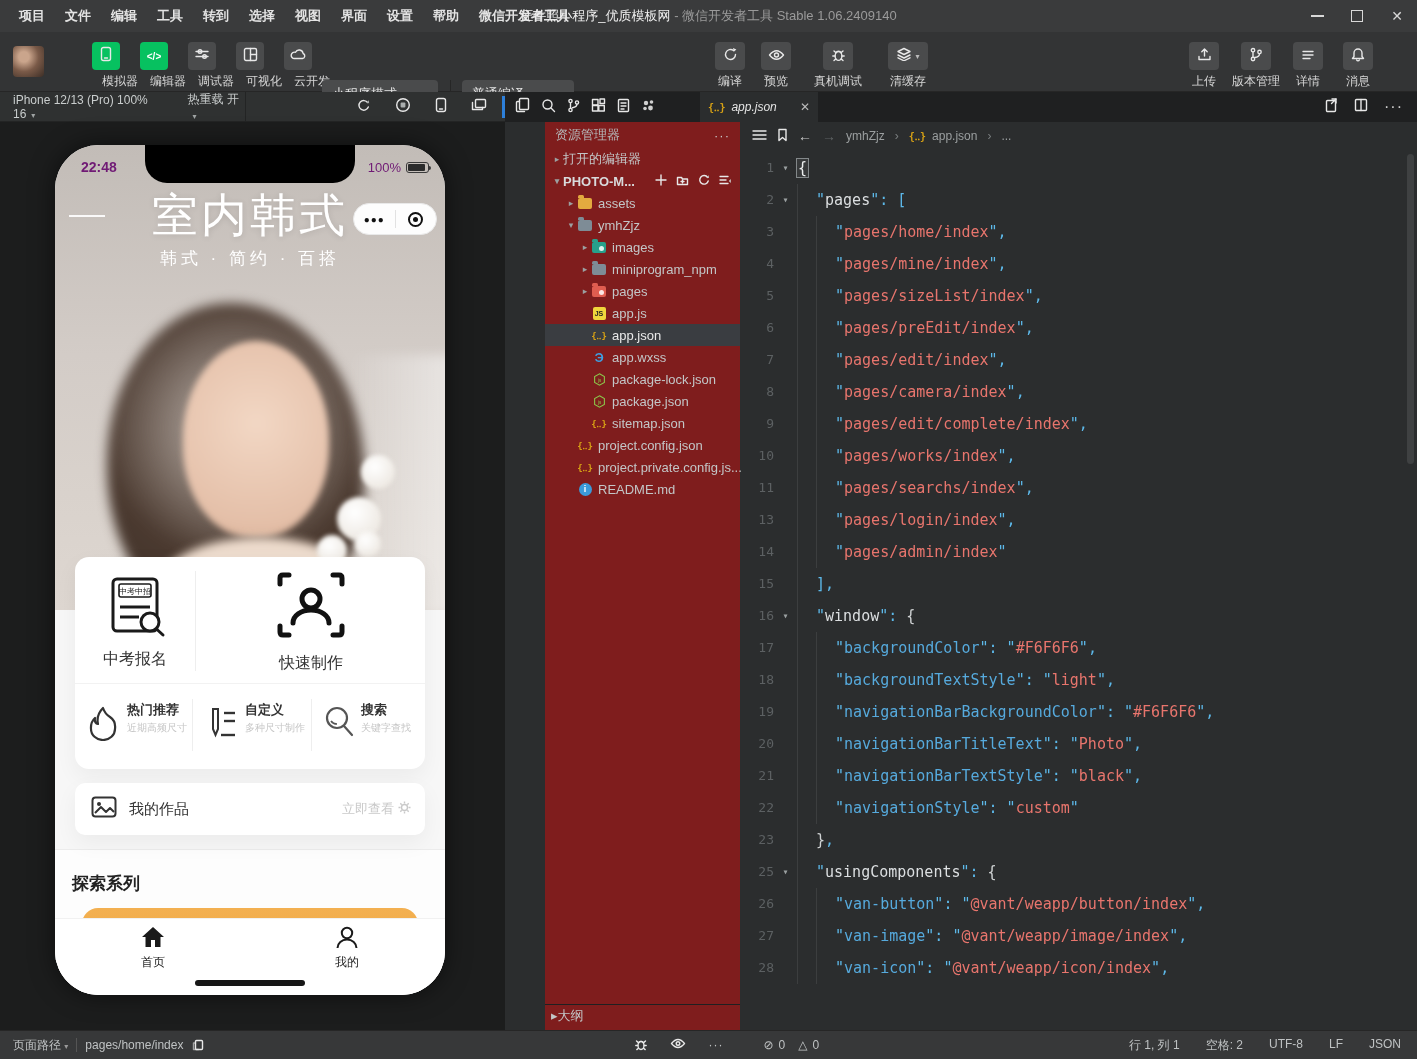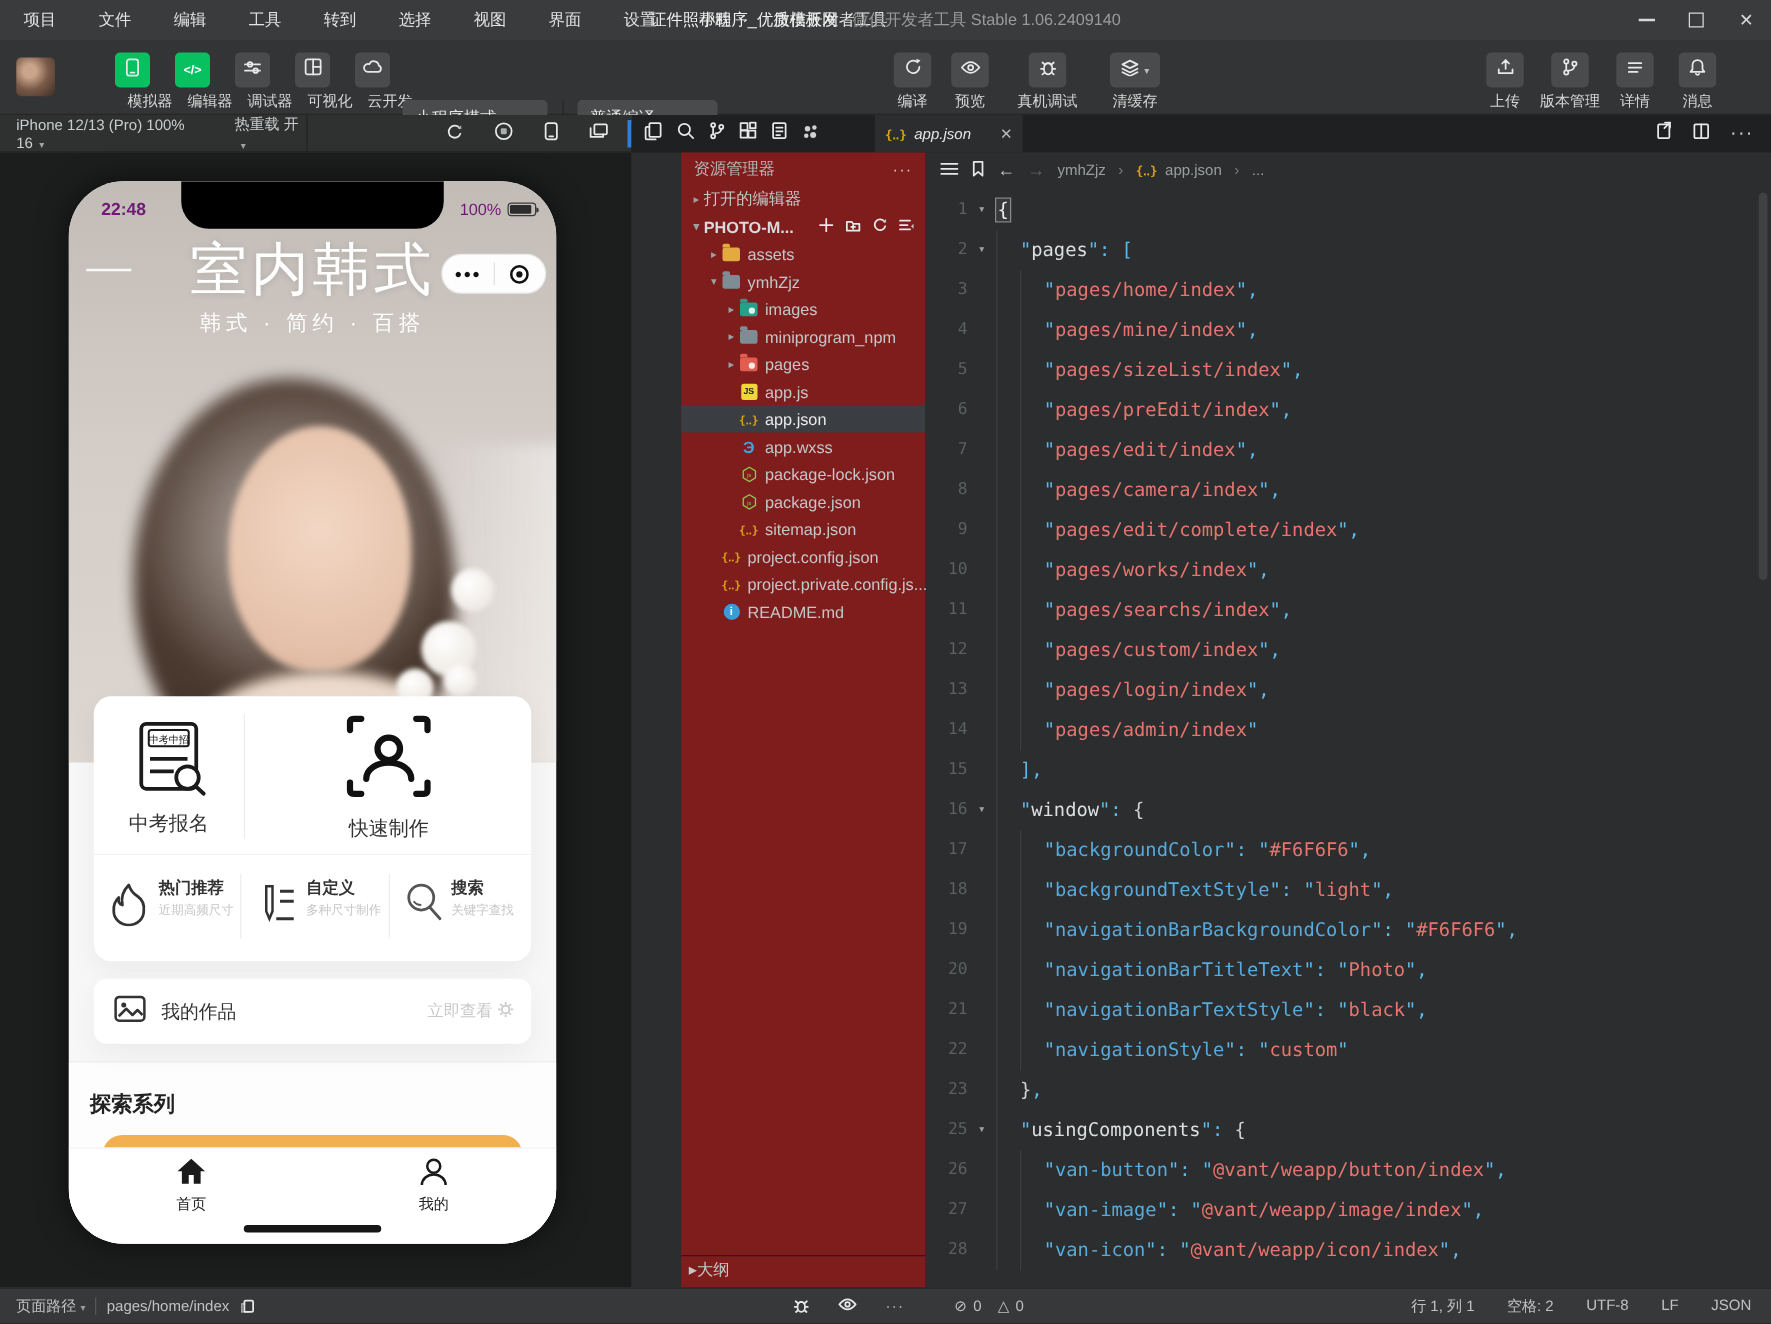--- a/index.html
+++ b/index.html
@@ -2,21 +2,21 @@
 <html><head>
 <meta charset="utf-8">
 <style>
   * { margin:0; padding:0; box-sizing:border-box; }
   html,body { background:#111; }
   body { font-family:"Liberation Sans", sans-serif; }
   #app { position:relative; width:1417px; height:1059px; background:#2b2d2e; overflow:hidden; color:#ccc; }
 
   
   .titlebar { position:absolute; left:0; top:0; width:1417px; height:32px; background:#3a3b3c; display:flex; align-items:center; }
-  .menubar { display:flex; gap:16px; padding-left:10px; }
+  .menubar { display:flex; gap:2px; padding-left:10px;font-weight:bold; }
   .menu-item { color:#e3e3e3; font-size:13px; padding:4px 9px; cursor:default; }
   .win-title { position:absolute; left:0; right:0; text-align:center; font-size:13px; color:#f0f0f0; pointer-events:none; }
   .win-title .dim { color:#9a9a9a; }
   .win-controls { position:absolute; right:0; top:0; height:32px; display:flex; }
   .win-btn { width:40px; height:32px; display:flex; align-items:center; justify-content:center; color:#d8d8d8; font-size:14px; }
   .win-btn .sq { width:12px; height:12px; border:1px solid #d8d8d8; }
   .win-btn .mn { width:13px; height:1.5px; background:#d8d8d8; display:block; }
 
   
   .toolbar { position:absolute; left:0; top:32px; width:1417px; height:60px; background:#333435; border-bottom:1px solid #262626; }
@@ -737,21 +737,20 @@
               <div class="code-line"><span class="ln-num">2</span><span class="ln-fold">▾</span><span><span class="ind"> </span><span class="tok-q">"</span><span class="tok-k1">pages</span><span class="tok-q">"</span><span class="tok-pn">: </span><span class="tok-pn">[</span></span></div>
               <div class="code-line"><span class="ln-num">3</span><span class="ln-fold"></span><span><span class="ind"> </span><span class="ind"> </span><span class="tok-q">"</span><span class="tok-s">pages/home/index</span><span class="tok-q">"</span><span class="tok-pn">,</span></span></div>
               <div class="code-line"><span class="ln-num">4</span><span class="ln-fold"></span><span><span class="ind"> </span><span class="ind"> </span><span class="tok-q">"</span><span class="tok-s">pages/mine/index</span><span class="tok-q">"</span><span class="tok-pn">,</span></span></div>
               <div class="code-line"><span class="ln-num">5</span><span class="ln-fold"></span><span><span class="ind"> </span><span class="ind"> </span><span class="tok-q">"</span><span class="tok-s">pages/sizeList/index</span><span class="tok-q">"</span><span class="tok-pn">,</span></span></div>
               <div class="code-line"><span class="ln-num">6</span><span class="ln-fold"></span><span><span class="ind"> </span><span class="ind"> </span><span class="tok-q">"</span><span class="tok-s">pages/preEdit/index</span><span class="tok-q">"</span><span class="tok-pn">,</span></span></div>
               <div class="code-line"><span class="ln-num">7</span><span class="ln-fold"></span><span><span class="ind"> </span><span class="ind"> </span><span class="tok-q">"</span><span class="tok-s">pages/edit/index</span><span class="tok-q">"</span><span class="tok-pn">,</span></span></div>
               <div class="code-line"><span class="ln-num">8</span><span class="ln-fold"></span><span><span class="ind"> </span><span class="ind"> </span><span class="tok-q">"</span><span class="tok-s">pages/camera/index</span><span class="tok-q">"</span><span class="tok-pn">,</span></span></div>
               <div class="code-line"><span class="ln-num">9</span><span class="ln-fold"></span><span><span class="ind"> </span><span class="ind"> </span><span class="tok-q">"</span><span class="tok-s">pages/edit/complete/index</span><span class="tok-q">"</span><span class="tok-pn">,</span></span></div>
               <div class="code-line"><span class="ln-num">10</span><span class="ln-fold"></span><span><span class="ind"> </span><span class="ind"> </span><span class="tok-q">"</span><span class="tok-s">pages/works/index</span><span class="tok-q">"</span><span class="tok-pn">,</span></span></div>
               <div class="code-line"><span class="ln-num">11</span><span class="ln-fold"></span><span><span class="ind"> </span><span class="ind"> </span><span class="tok-q">"</span><span class="tok-s">pages/searchs/index</span><span class="tok-q">"</span><span class="tok-pn">,</span></span></div>
-              <div class="code-line"><span class="ln-num">12</span><span class="ln-fold"></span><span><span class="ind"> </span><span class="ind"> </span><span class="tok-q">"</span><span class="tok-s">pages/custom/index</span><span class="tok-q">"</span><span class="tok-pn">,</span></span></div>
               <div class="code-line"><span class="ln-num">13</span><span class="ln-fold"></span><span><span class="ind"> </span><span class="ind"> </span><span class="tok-q">"</span><span class="tok-s">pages/login/index</span><span class="tok-q">"</span><span class="tok-pn">,</span></span></div>
               <div class="code-line"><span class="ln-num">14</span><span class="ln-fold"></span><span><span class="ind"> </span><span class="ind"> </span><span class="tok-q">"</span><span class="tok-s">pages/admin/index</span><span class="tok-q">"</span></span></div>
               <div class="code-line"><span class="ln-num">15</span><span class="ln-fold"></span><span><span class="ind"> </span><span class="tok-pn">],</span></span></div>
               <div class="code-line"><span class="ln-num">16</span><span class="ln-fold">▾</span><span><span class="ind"> </span><span class="tok-q">"</span><span class="tok-k1">window</span><span class="tok-q">"</span><span class="tok-pn">: </span><span class="tok-br">{</span></span></div>
               <div class="code-line"><span class="ln-num">17</span><span class="ln-fold"></span><span><span class="ind"> </span><span class="ind"> </span><span class="tok-q">"</span><span class="tok-k2">backgroundColor</span><span class="tok-q">"</span><span class="tok-pn">: </span><span class="tok-q">"</span><span class="tok-s">#F6F6F6</span><span class="tok-q">"</span><span class="tok-pn">,</span></span></div>
               <div class="code-line"><span class="ln-num">18</span><span class="ln-fold"></span><span><span class="ind"> </span><span class="ind"> </span><span class="tok-q">"</span><span class="tok-k2">backgroundTextStyle</span><span class="tok-q">"</span><span class="tok-pn">: </span><span class="tok-q">"</span><span class="tok-s">light</span><span class="tok-q">"</span><span class="tok-pn">,</span></span></div>
               <div class="code-line"><span class="ln-num">19</span><span class="ln-fold"></span><span><span class="ind"> </span><span class="ind"> </span><span class="tok-q">"</span><span class="tok-k2">navigationBarBackgroundColor</span><span class="tok-q">"</span><span class="tok-pn">: </span><span class="tok-q">"</span><span class="tok-s">#F6F6F6</span><span class="tok-q">"</span><span class="tok-pn">,</span></span></div>
               <div class="code-line"><span class="ln-num">20</span><span class="ln-fold"></span><span><span class="ind"> </span><span class="ind"> </span><span class="tok-q">"</span><span class="tok-k2">navigationBarTitleText</span><span class="tok-q">"</span><span class="tok-pn">: </span><span class="tok-q">"</span><span class="tok-s">Photo</span><span class="tok-q">"</span><span class="tok-pn">,</span></span></div>
               <div class="code-line"><span class="ln-num">21</span><span class="ln-fold"></span><span><span class="ind"> </span><span class="ind"> </span><span class="tok-q">"</span><span class="tok-k2">navigationBarTextStyle</span><span class="tok-q">"</span><span class="tok-pn">: </span><span class="tok-q">"</span><span class="tok-s">black</span><span class="tok-q">"</span><span class="tok-pn">,</span></span></div>
               <div class="code-line"><span class="ln-num">22</span><span class="ln-fold"></span><span><span class="ind"> </span><span class="ind"> </span><span class="tok-q">"</span><span class="tok-k2">navigationStyle</span><span class="tok-q">"</span><span class="tok-pn">: </span><span class="tok-q">"</span><span class="tok-s">custom</span><span class="tok-q">"</span></span></div>

